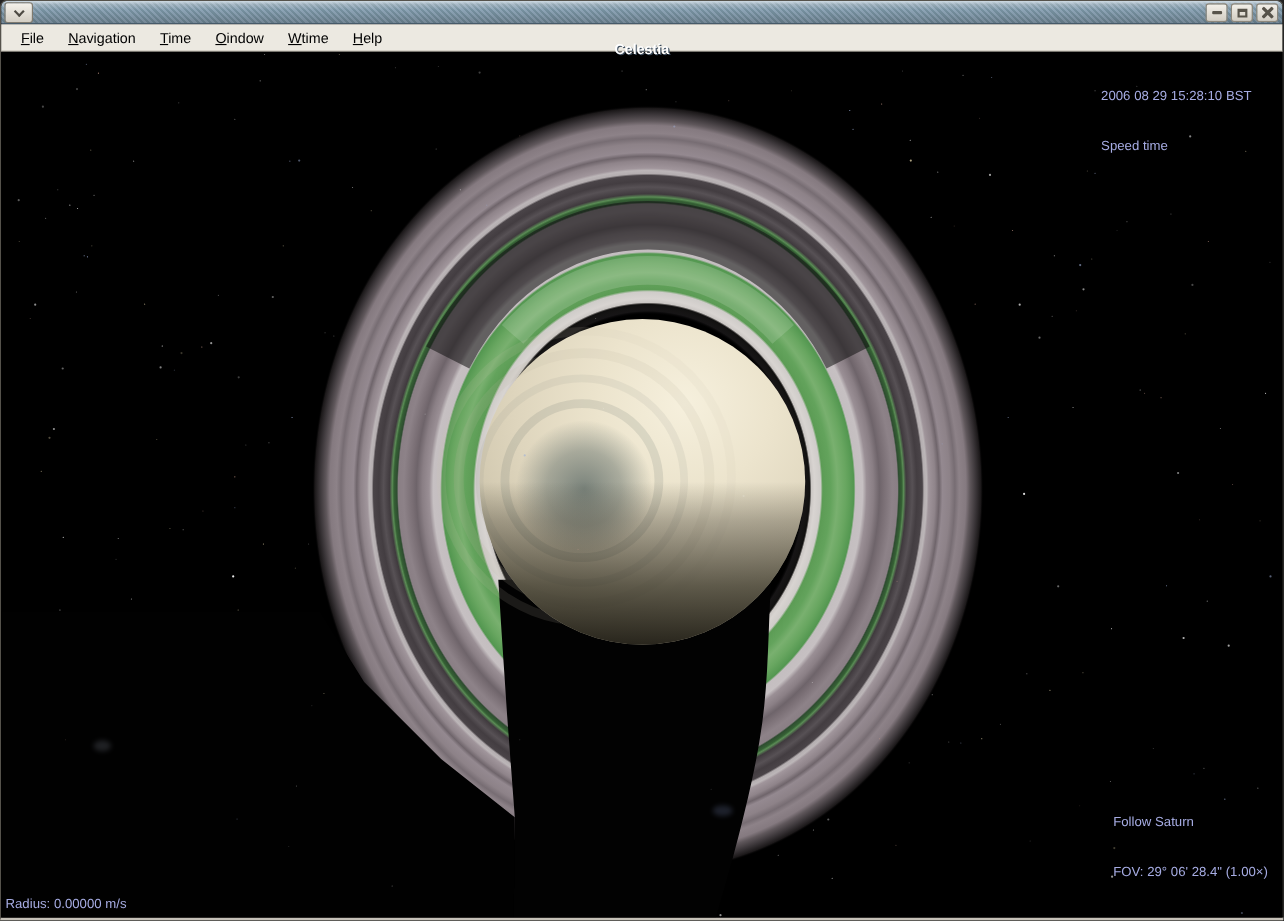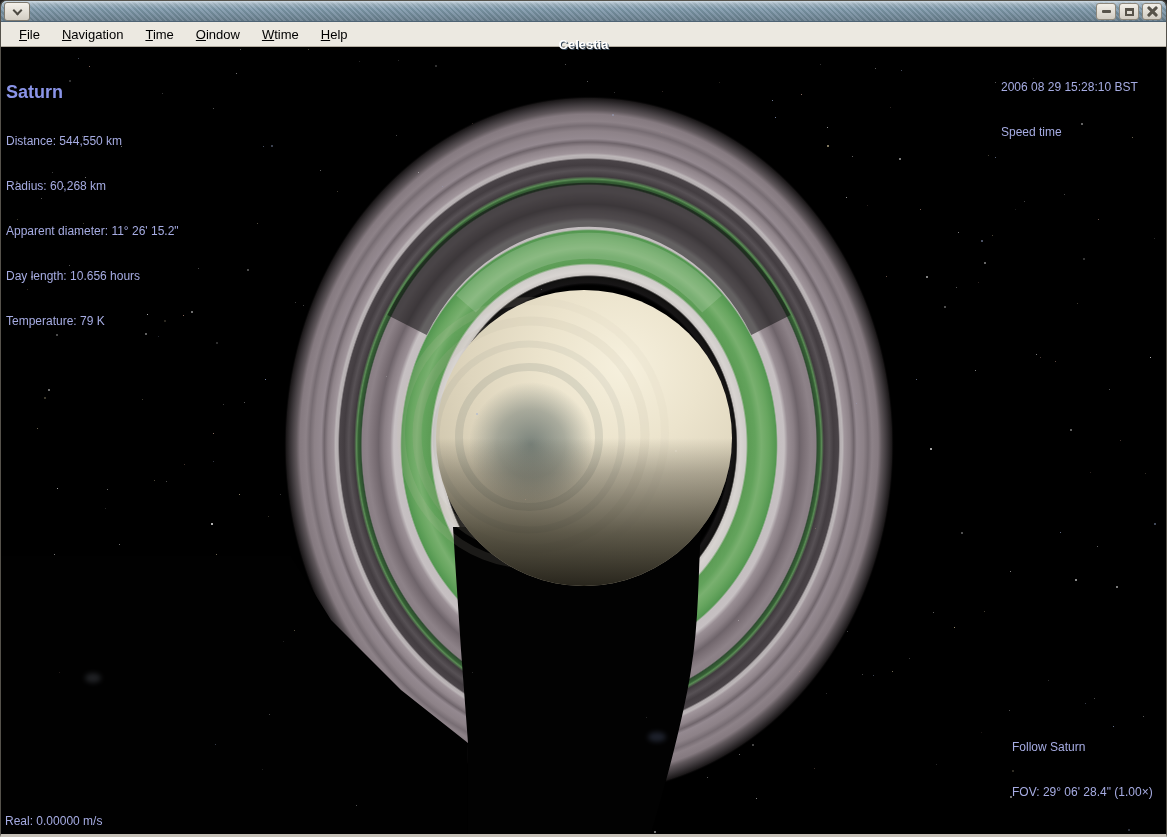--- a/index.html
+++ b/index.html
@@ -500,35 +500,27 @@
         <div class="star" style="height: 1px; width: 1px; left: 814.048px; top: 481.285px; background: rgb(201, 155, 138); opacity: 0.43;"></div>
         <div class="star" style="height: 1px; width: 1px; left: 873.801px; top: 20.5856px; background: rgb(230, 230, 230); opacity: 0.52;"></div>
         <div class="star" style="height: 1px; width: 1px; left: 471.176px; top: 76.226px; background: rgb(201, 155, 138); opacity: 0.28;"></div>
         <div class="star" style="height: 1px; width: 1px; left: 935.279px; top: 716.667px; background: rgb(230, 230, 230); opacity: 0.23;"></div>
         <div class="star" style="height: 1px; width: 1px; left: 900.443px; top: 22.6235px; background: rgb(159, 176, 216); opacity: 0.56;"></div>
         <div class="star" style="height: 1px; width: 1px; left: 524.444px; top: 451.778px; background: rgb(201, 155, 138); opacity: 0.42;"></div>
         <div class="star" style="height: 1px; width: 1px; left: 278.719px; top: 446.728px; background: rgb(201, 201, 201); opacity: 0.33;"></div>
         <div class="star" style="height: 2px; width: 2px; left: 750.863px; top: 696.932px; background: rgb(201, 201, 201); opacity: 0.45;"></div>
       </div>
 
-    <div class="hud hud-object">
-      <div class="obj-name">Saturn</div>
-      <div>Distance: 544,550 km</div>
-      <div>Radius: 60,268 km</div>
-      <div>Apparent diameter: 11° 26' 15.2"</div>
-      <div>Day length: 10.656 hours</div>
-      <div>Temperature: 79 K</div>
-    </div>
 
     <div class="hud hud-time">
       <div>2006 08 29 15:28:10 BST</div>
       <div>Speed time</div>
     </div>
 
-    <div class="hud hud-speed">Real: 0.00000 m/s</div>
+    <div class="hud hud-speed">Radius: 0.00000 m/s</div>
 
     <div class="hud hud-follow">
       <div>Follow Saturn</div>
       <div>FOV: 29° 06' 28.4" (1.00×)</div>
     </div>
 
   </div>
 </div>
 
 </body></html>

